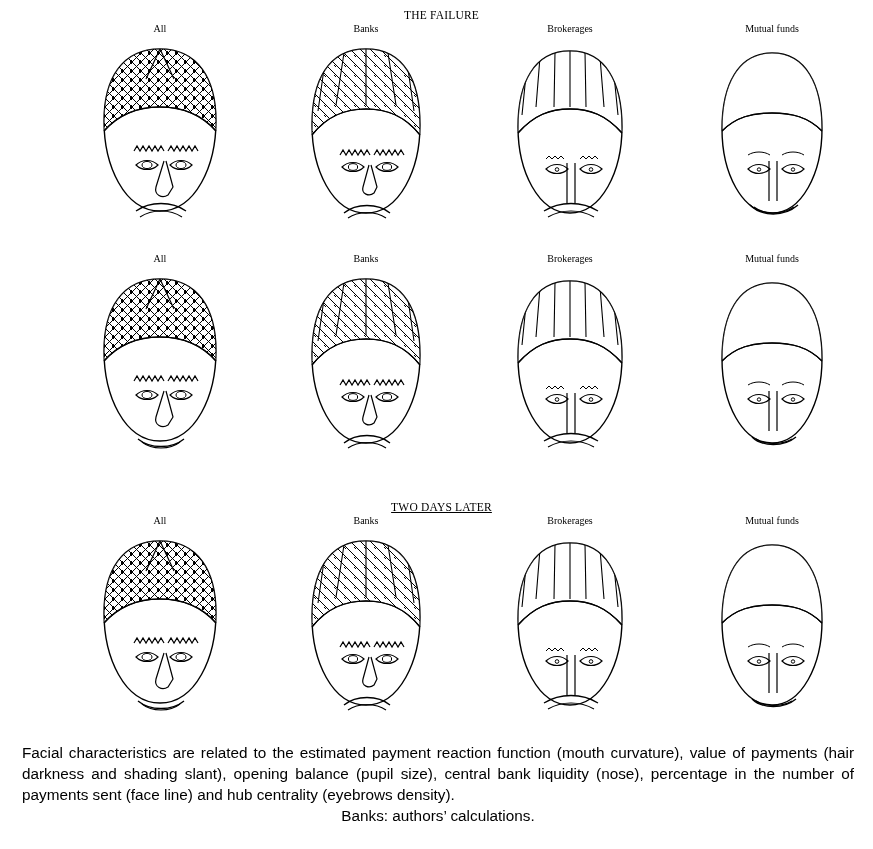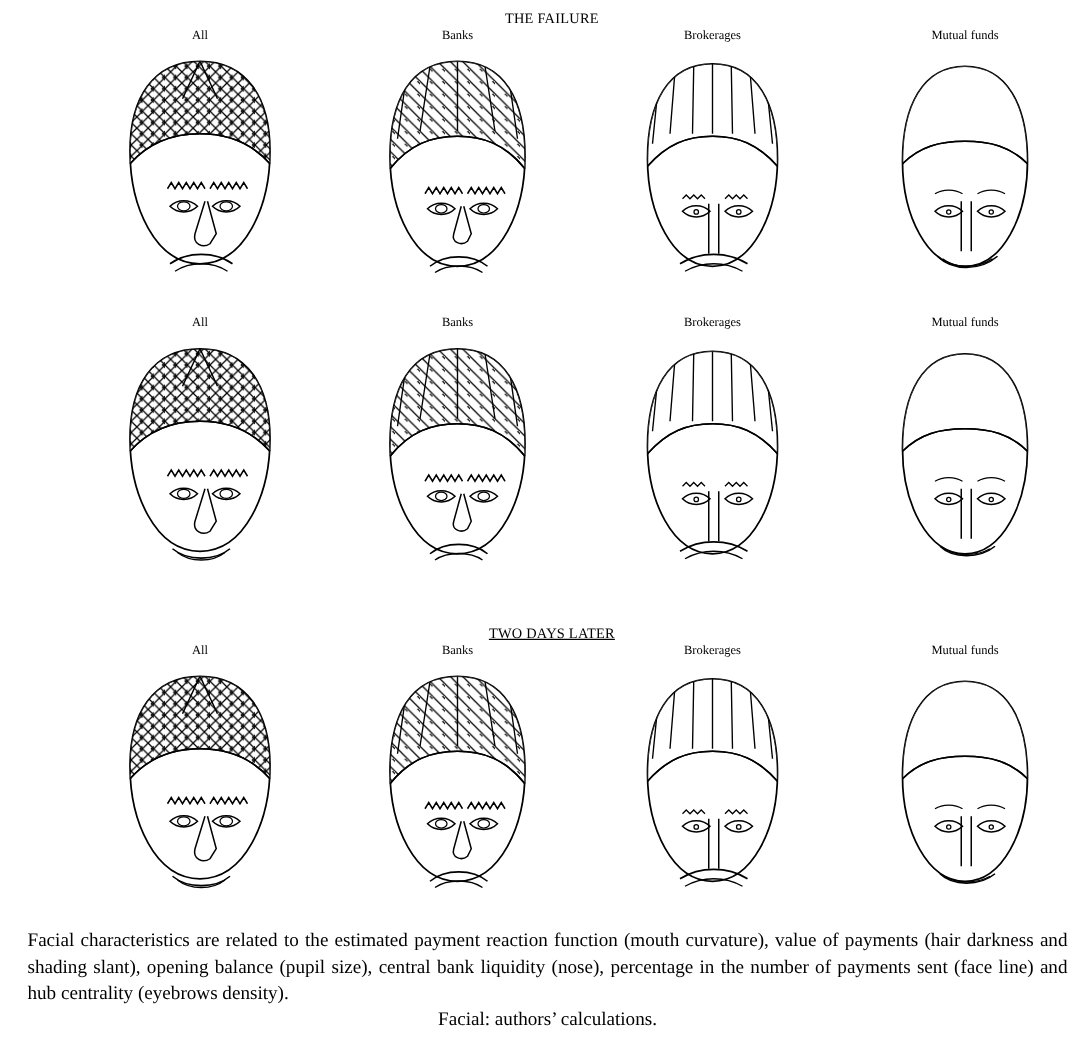--- a/index.html
+++ b/index.html
@@ -58,21 +58,21 @@
     height: 200px;
   }
   .caption {
     position: absolute;
     left: 22px;
     width: 832px;
     top: 742px;
     font-size: 15.3px;
     line-height: 21px;
     text-align: justify;
-    font-family: Liberation Serif, serif;
+    font-family: Liberation Sans, sans-serif;
   }
   .caption p {
     margin: 0;
   }
   .source {
     text-align: center;
     font-size: 15.3px;
     line-height: 21px;
     margin-top: 0;
   }
@@ -453,16 +453,16 @@
             <path d="M84,174 C92,180 110,180 120,174" fill="none" stroke="#000" stroke-width="1.1"></path>
           </svg>
         </div>
       </div>
 
     </div>
   </div>
 
   <div class="caption">
     <p>Facial characteristics are related to the estimated payment reaction function (mouth curvature), value of payments (hair darkness and shading slant), opening balance (pupil size), central bank liquidity (nose), percentage in the number of payments sent (face line) and hub centrality (eyebrows density).</p>
-    <p class="source">Facial: authors’ calculations.</p>
+    <p class="source">Banks: authors’ calculations.</p>
   </div>
 
 </div>
 
 </body></html>

